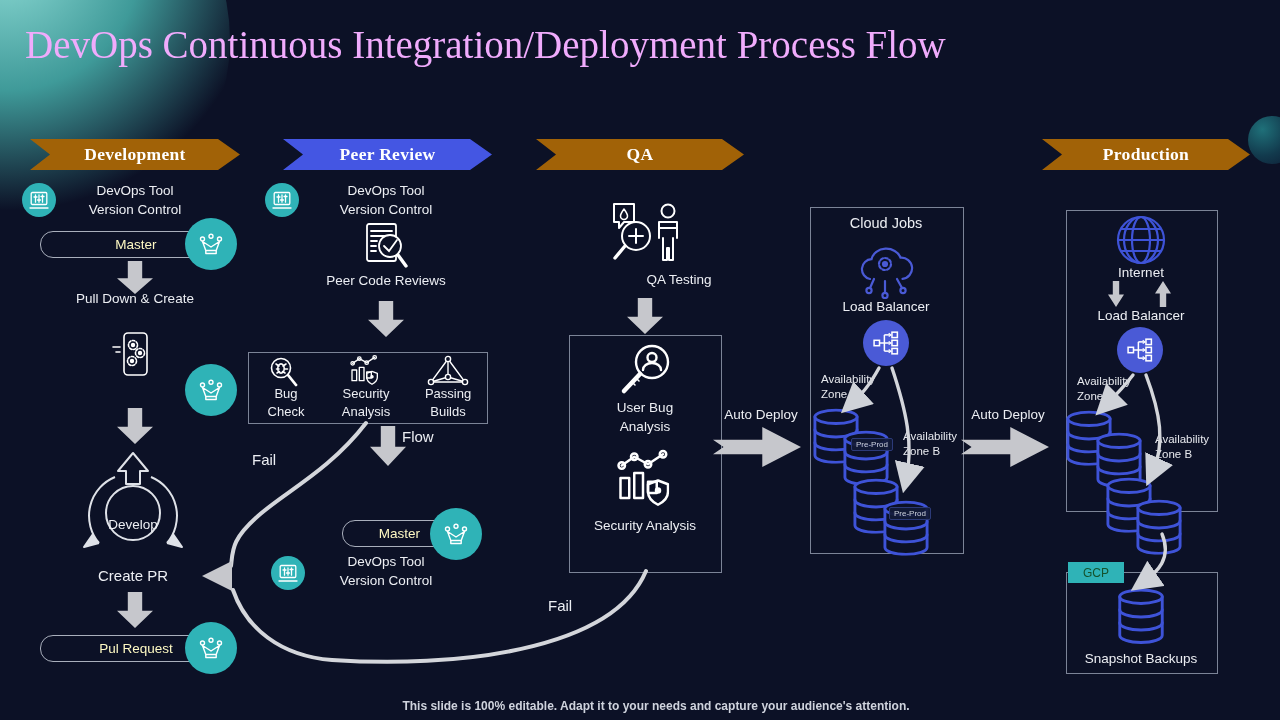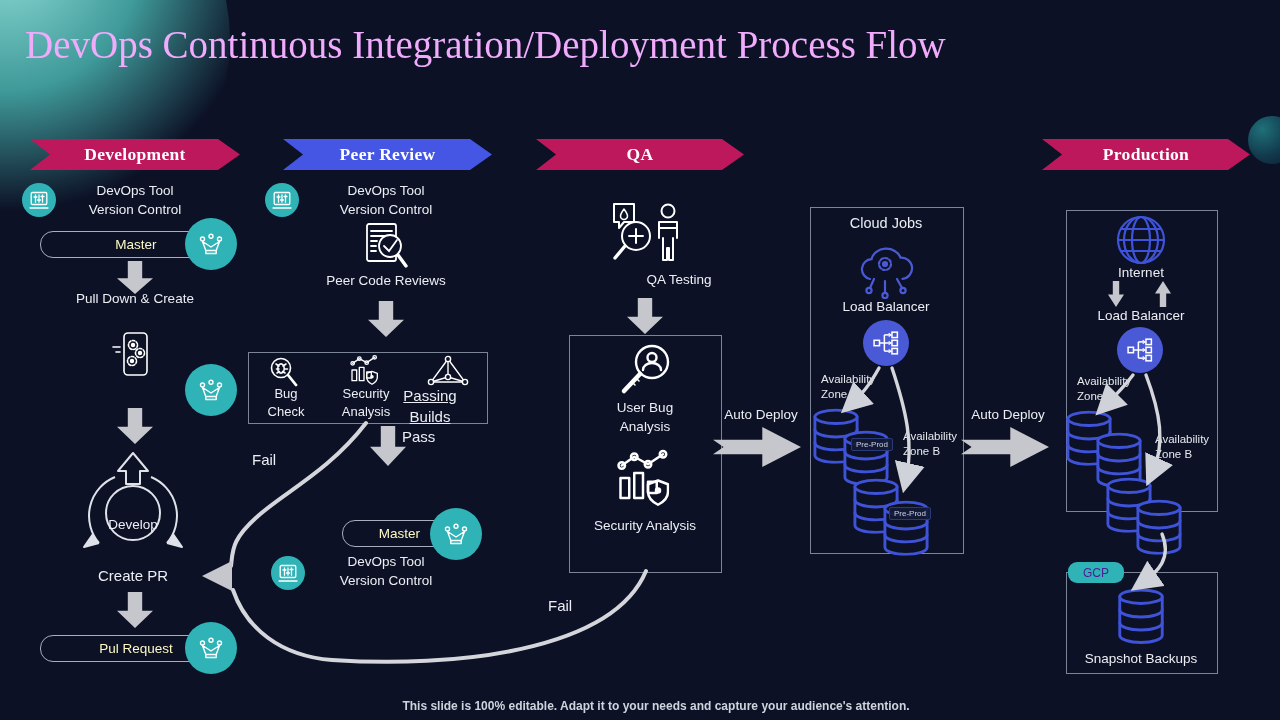--- a/index.html
+++ b/index.html
@@ -8,37 +8,37 @@
   .abs{position:absolute;}
   .t{font:13.5px/1.42 "Liberation Sans",sans-serif;color:#eceef3;text-align:center;}
   .t-lg{font:15px/1.3 "Liberation Sans",sans-serif;color:#eceef3;}
   .t-sm{font:11.5px/1.3 "Liberation Sans",sans-serif;color:#e7e9ee;}
   .title{font:400 39px/1.1 "Liberation Serif",serif;color:#f0abfc;}
   .subtitle{font:bold 11px/1.3 "Liberation Sans",sans-serif;color:#e3e6ee;}
   .footer{font:bold 12px/1.3 "Liberation Sans",sans-serif;color:#cfd3dd;text-align:center;width:100%;}
   .banner{height:31px;display:flex;align-items:center;justify-content:center;
           font:bold 17.5px "Liberation Serif",serif;color:#fff;letter-spacing:.3px;
           clip-path:polygon(0% 0%,calc(100% - 22px) 0%,100% 50%,calc(100% - 22px) 100%,0% 100%,20px 50%);}
-  .teal{background:#be185d;justify-content:center;} .blue{background:#4456e3;}
+  .teal{background:#a16207;justify-content:center;} .blue{background:#4456e3;}
   .pill{border:1.3px solid #a9afbc;border-radius:13px;height:25px;display:flex;align-items:center;
         justify-content:center;color:#fef9c3;font:13.5px "Liberation Sans",sans-serif;}
   .badge{width:52px;height:52px;border-radius:50%;background:#2fb3b7;display:flex;
          align-items:center;justify-content:center;z-index:3;}
   .toolc{width:34px;height:34px;border-radius:50%;background:#2fb3b7;display:flex;
          align-items:center;justify-content:center;}
   .box{border:1px solid #7c8497;background:transparent;}
   .darr{background:#c6c7cc;clip-path:polygon(30% 0,70% 0,70% 52%,100% 52%,50% 100%,0 52%,30% 52%);}
   .uarr{background:#c6c7cc;clip-path:polygon(50% 0,100% 48%,70% 48%,70% 100%,30% 100%,30% 48%,0 48%);}
   .rarr{background:#c6c7cc;clip-path:polygon(0 32%,56% 32%,56% 0,100% 50%,56% 100%,56% 68%,0 68%,12% 50%);}
   .lbcirc{width:46px;height:46px;border-radius:50%;background:#4a5ad6;display:flex;
           align-items:center;justify-content:center;}
   .tag{background:rgba(18,26,54,.92);border:1px solid #2c3a78;color:#ccd1dc;
        font:8px "Liberation Sans",sans-serif;padding:1px 4px;border-radius:2px;z-index:4;}
-  .gcp{background:#2fb3b7;color:#4c1d95;font:12px "Liberation Sans",sans-serif;
-       display:flex;align-items:center;justify-content:center;border-radius:9px;}
+  .gcp{background:#2fb3b7;color:#14532d;font:12px "Liberation Sans",sans-serif;
+       display:flex;align-items:center;justify-content:center;}
   svg{display:block;}
 </style>
 </head>
 <body>
 
 <div id="slide">
 
   <svg width="0" height="0" style="position:absolute">
     <defs>
       <symbol id="ic-tool" viewBox="0 0 20 19">
@@ -239,27 +239,27 @@
       <g stroke="#fff" stroke-width="1.4" fill="none">
         <path d="M22,4 L5,27 L39,27 Z"></path>
         <path d="M22,4 L22,22 M5,27 L22,22 M39,27 L22,22"></path>
         <circle cx="22" cy="4" r="2.6" fill="#0c1126"></circle>
           <circle cx="5" cy="27" r="2.6" fill="#0c1126"></circle>
           <circle cx="39" cy="27" r="2.6" fill="#0c1126"></circle>
           <circle cx="22" cy="22" r="2.6" fill="#0c1126"></circle>
       </g>
     </svg>
   </div>
-  <div class="abs t" style="left:396px;top:385px;width:68px;font-size:15px;text-decoration:underline;">
+  <div class="abs t" style="left:414px;top:385px;width:68px;font-size:13px;">
     <div>Passing</div>
     <div>Builds</div>
   </div>
 
   <div class="abs darr" style="left:370px;top:426px;width:36px;height:40px;"></div>
-  <div class="abs t-lg" style="left:402px;top:427px;">Pass</div>
+  <div class="abs t-lg" style="left:402px;top:427px;">Flow</div>
   <div class="abs t-lg" style="left:252px;top:450px;">Fail</div>
 
   <div class="abs pill" style="left:342px;top:520px;width:113px;">Master</div>
   <div class="abs badge" style="left:430px;top:508px;">
       <svg width="24" height="23">
         <use href="#ic-crown"></use>
       </svg>
     </div>
   <div class="abs toolc" style="left:271px;top:556px;">
       <svg width="20" height="19">

